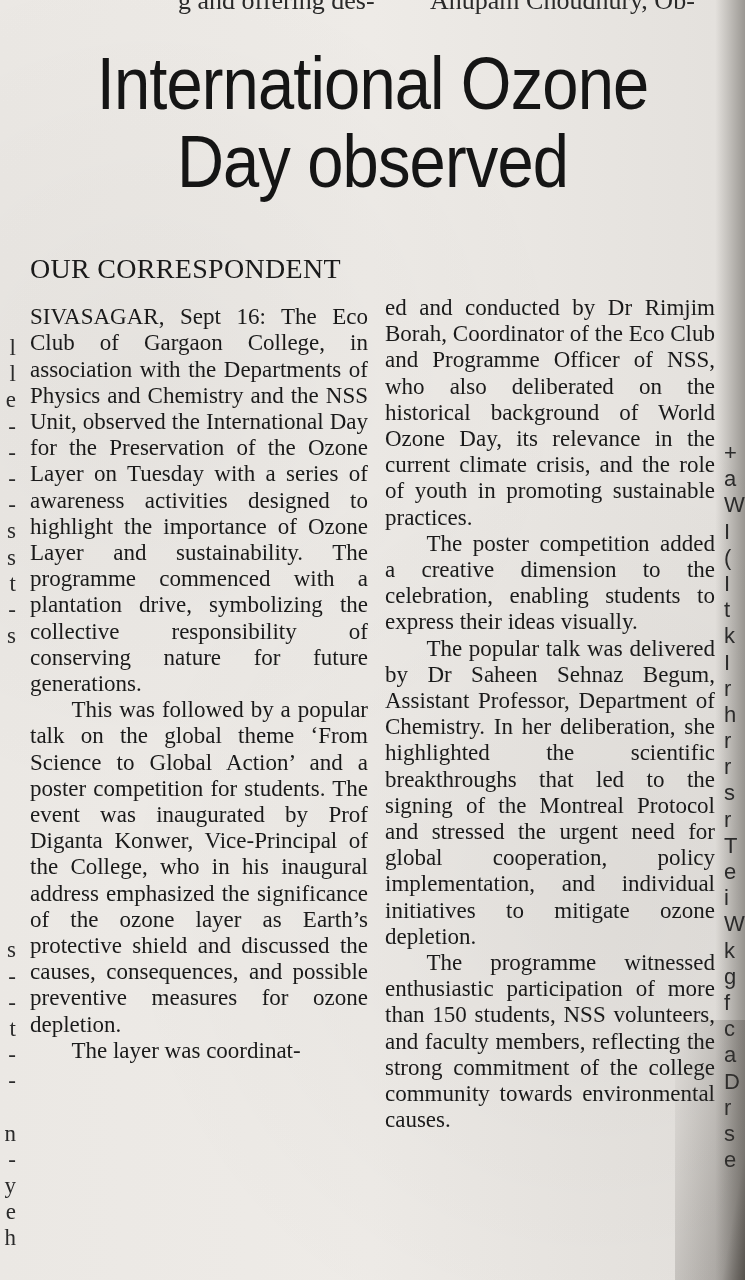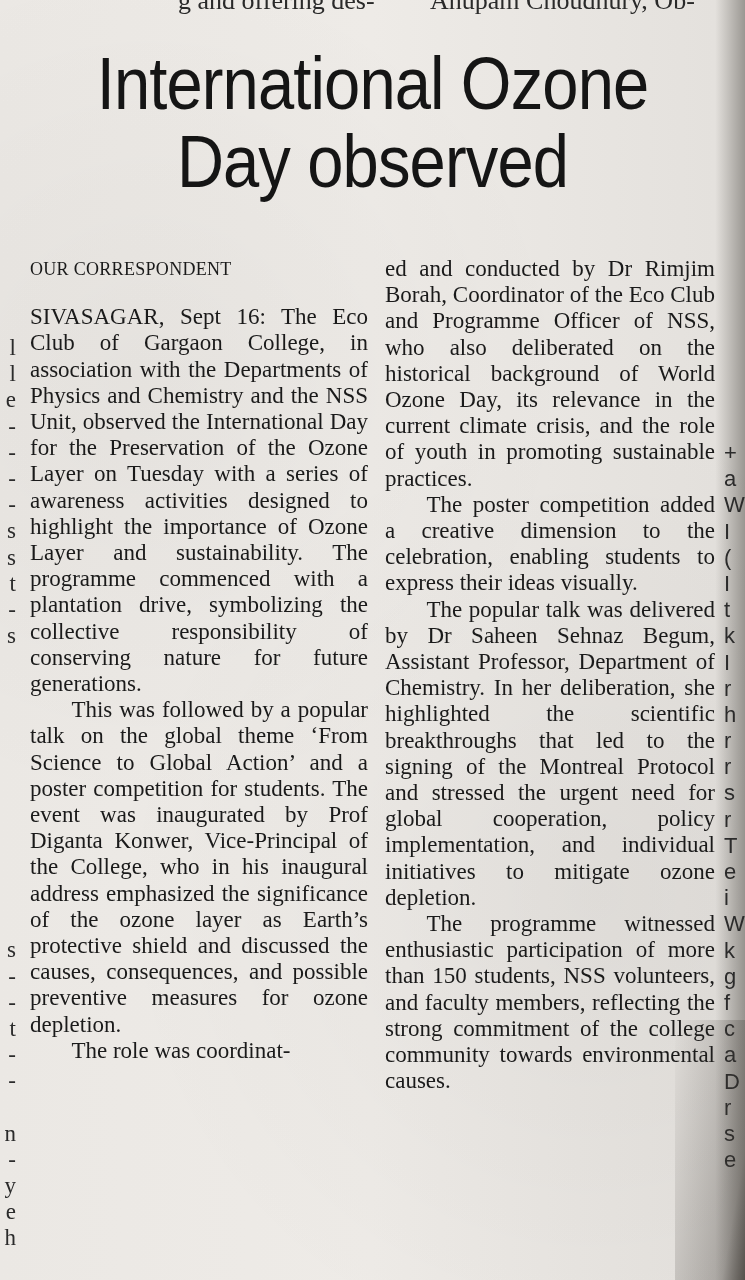--- a/index.html
+++ b/index.html
@@ -27,24 +27,24 @@
     color: #151515; letter-spacing: -1px;
     transform: scaleX(0.88); transform-origin: center top;
     margin: 0;
   }
   .col {
     position: absolute; top: 256px; width: 338px;
     font-size: 23px; line-height: 26.2px; color: #1a1a1a;
     text-align: justify;
   }
   .col.c1 { left: 30px; }
-  .col.c2 { left: 385px; width: 330px; }
+  .col.c2 { left: 385px; width: 330px; margin-top: 39px; }
   .col p { margin: 0; text-indent: 1.8em; }
   .col p.noindent { text-indent: 0; }
-  .byline { font-size: 18px; letter-spacing: 0.3px; margin-bottom: 22px !important; text-indent: 0 !important; }
+  .byline { font-size: 28px; letter-spacing: 0.3px; margin-bottom: 22px !important; text-indent: 0 !important; }
   .dateline { font-weight: normal; }
   .margin-frag {
     position: absolute; font-size: 23px; line-height: 26.2px; color: #2b2b2b;
   }
   .margin-frag.left { left: 0px; width: 16px; text-align: right; }
   .margin-frag.right {
     left: 724px; width: 22px;
     font-family: "Liberation Sans", "DejaVu Sans", sans-serif; font-size: 22px;
   }
   .margin-frag span { display: block; height: 26.2px; }
@@ -100,21 +100,21 @@
     <span>-</span>
     <span>y</span>
     <span>e</span>
     <span>h</span>
   </div>
 
 <div class="col c1">
   <p class="byline noindent">OUR CORRESPONDENT</p>
   <p class="noindent"><span class="dateline">SIVASAGAR, Sept 16:</span><span> The Eco Club of Gargaon College, in association with the Departments of Physics and Chemistry and the NSS Unit, observed the International Day for the Preservation of the Ozone Layer on Tuesday with a series of awareness activities designed to highlight the importance of Ozone Layer and sustainability. The programme commenced with a plantation drive, symbolizing the collective responsibility of conserving nature for future generations.</span></p>
   <p>This was followed by a popular talk on the global theme ‘From Science to Global Action’ and a poster competition for students. The event was inaugurated by Prof Diganta Konwer, Vice-Principal of the College, who in his inaugural address emphasized the significance of the ozone layer as Earth’s protective shield and discussed the causes, consequences, and possible preventive measures for ozone depletion.</p>
-  <p>The role was coordinat-</p>
+  <p>The layer was coordinat-</p>
 </div>
 
 <div class="col c2">
   <p class="noindent">ed and conducted by Dr Rimjim Borah, Coordinator of the Eco Club and Programme Officer of NSS, who also deliberated on the historical background of World Ozone Day, its relevance in the current climate crisis, and the role of youth in promoting sustainable practices.</p>
   <p>The poster competition added a creative dimension to the celebration, enabling students to express their ideas visually.</p>
   <p>The popular talk was delivered by Dr Saheen Sehnaz Begum, Assistant Professor, Department of Chemistry. In her deliberation, she highlighted the scientific breakthroughs that led to the signing of the Montreal Protocol and stressed the urgent need for global cooperation, policy implementation, and individual initiatives to mitigate ozone depletion.</p>
   <p>The programme witnessed enthusiastic participation of more than 150 students, NSS volunteers, and faculty members, reflecting the strong commitment of the college community towards environmental causes.</p>
 </div>
 
 <div class="margin-frag right" style="top:440px;" id="rm">

